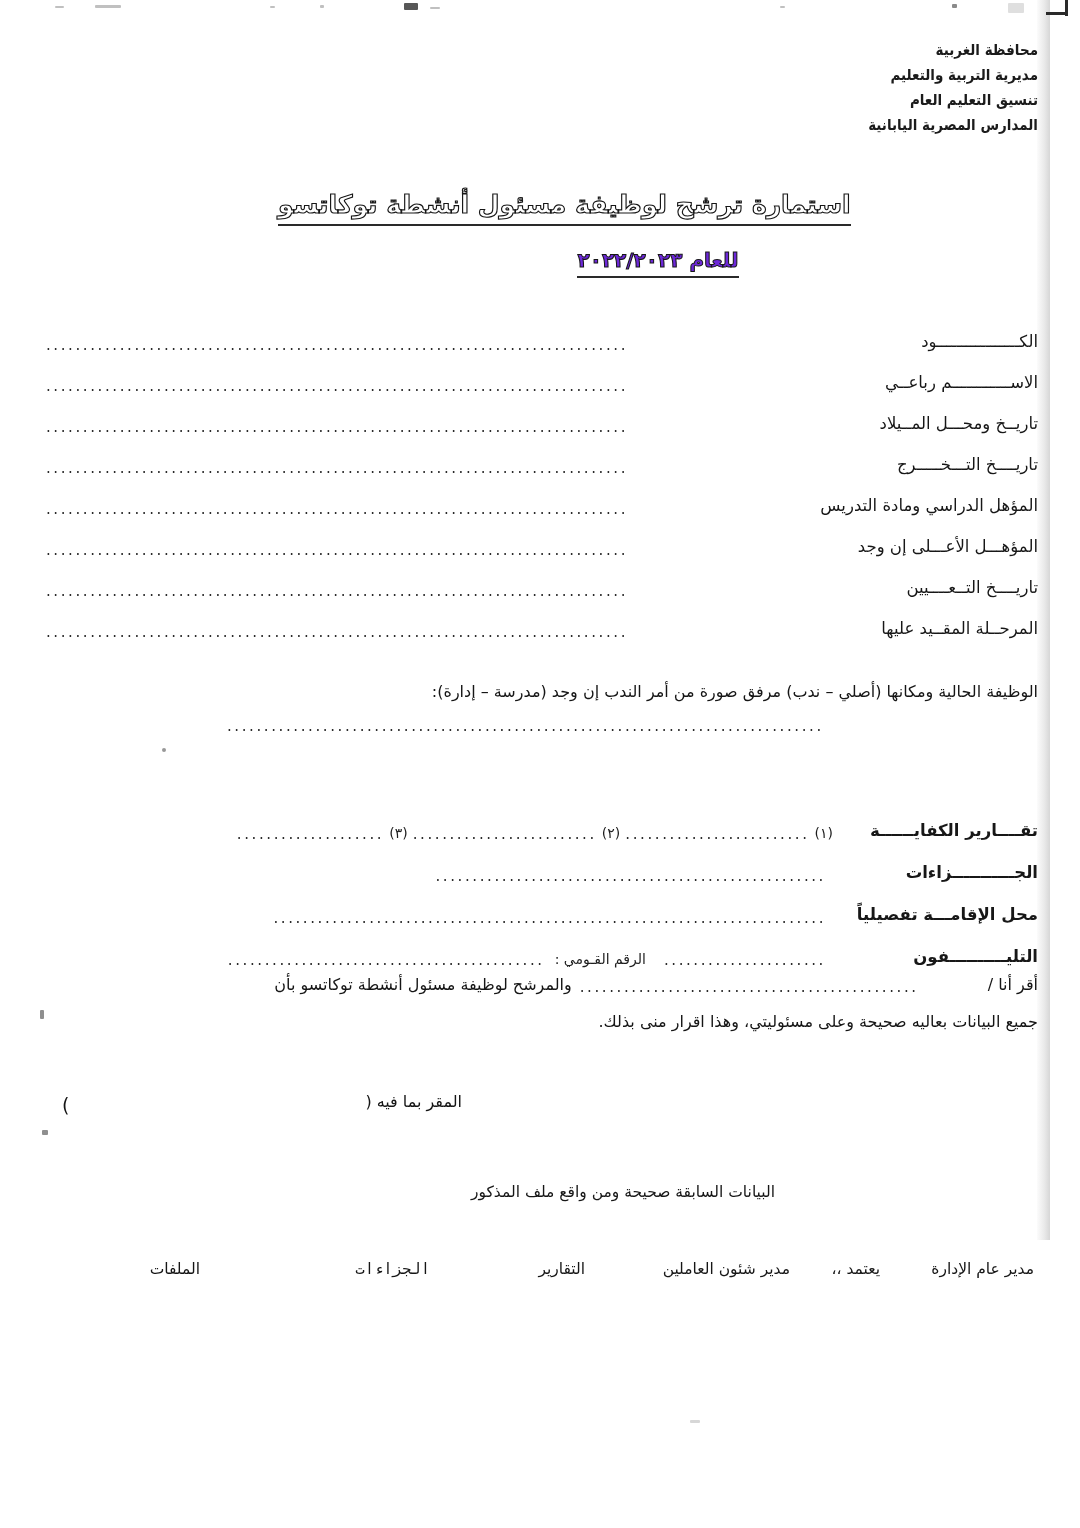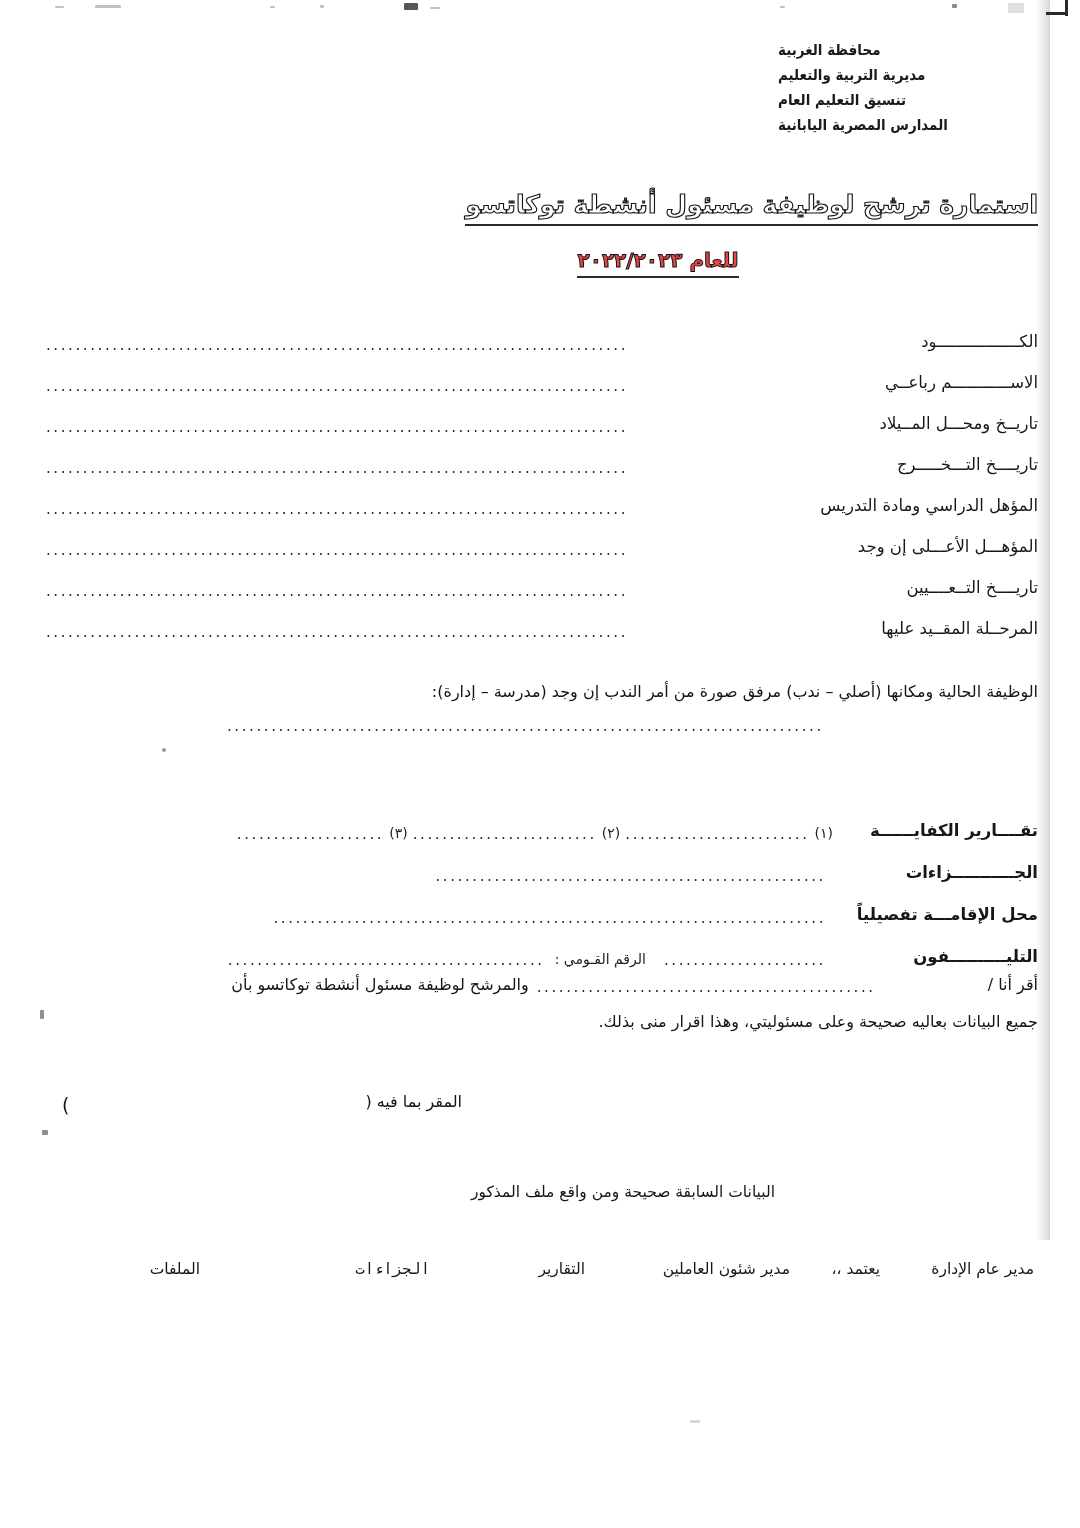--- a/index.html
+++ b/index.html
@@ -24,21 +24,21 @@
     position:absolute;top:0;right:12px;width:3px;height:16px;background:#2a2a2a;
   }
   .scan-edge-top{
     position:absolute;top:12px;right:12px;width:22px;height:3px;background:#2a2a2a;
   }
   .speck{position:absolute;background:#8d8d8d;border-radius:1px;opacity:.55;}
 
   
   .org-header{
     position:absolute;top:40px;right:42px;
-    width:260px;text-align:left;
+    width:260px;text-align:right;
     line-height:1.62;
   }
   .org-header .oline{
     display:block;
     font-size:13.5px;
     font-weight:700;
     letter-spacing:.2px;
     color:#1b1b1b;
     transform:scaleY(1.12);
     transform-origin:center;
@@ -53,21 +53,21 @@
     border:1.3px solid #2e2e2e;
     background:#fff;
   }
   .photo-box .photo-label{
     position:absolute;left:0;right:0;bottom:58px;
     text-align:center;font-size:15px;color:#222;
   }
 
   
   .doc-title-wrap{
-    position:absolute;right:42px;top:190px;width:760px;text-align:right;
+    position:absolute;right:42px;top:190px;width:760px;text-align:left;
   }
   .doc-title{
     display:inline-block;
     font-size:25px;
     font-weight:700;
     letter-spacing:1.2px;
     color:#fff;
     -webkit-text-stroke:1.15px #161616;
     text-shadow:
        0 0 0 #161616;
@@ -75,21 +75,21 @@
     padding-bottom:5px;
     white-space:nowrap;
     font-family:"DejaVu Sans","Liberation Sans",sans-serif;
   }
   .doc-subtitle-wrap{
     position:absolute;right:42px;top:248px;width:760px;text-align:center;
   }
   .doc-subtitle{
     display:inline-block;
     font-size:20px;font-weight:700;letter-spacing:1px;
-    color:#ef4444;
+    color:#6d28d9;
     -webkit-text-stroke:1.05px #161616;
     border-bottom:2px solid #2a2a2a;
     padding-bottom:4px;
     white-space:nowrap;
   }
 
   
   .fields{
     position:absolute;right:42px;top:312px;width:996px;
   }
@@ -155,21 +155,21 @@
     font-size:14px;color:#1d1d1d;padding:0 5px 1px 5px;white-space:nowrap;
   }
 
   
   .declaration{
     position:absolute;right:42px;top:975px;width:1000px;
   }
   .decl-line1{
     display:flex;align-items:flex-end;font-size:16px;color:#151515;white-space:nowrap;
   }
-  .decl-a{flex:0 0 auto;padding-bottom:1px;margin-left:43px;}
+  .decl-a{flex:0 0 auto;padding-bottom:1px;}
   .decl-dots{
     flex:0 0 400px;margin:0 8px;
     color:#2a2a2a;font-size:15px;letter-spacing:2.6px;
     overflow:hidden;white-space:nowrap;height:17px;direction:ltr;
   }
   .decl-b{flex:0 0 auto;padding-bottom:1px;}
   .decl-line2{
     margin-top:17px;text-align:right;font-size:16px;color:#151515;
     padding-left:0;white-space:nowrap;
   }

